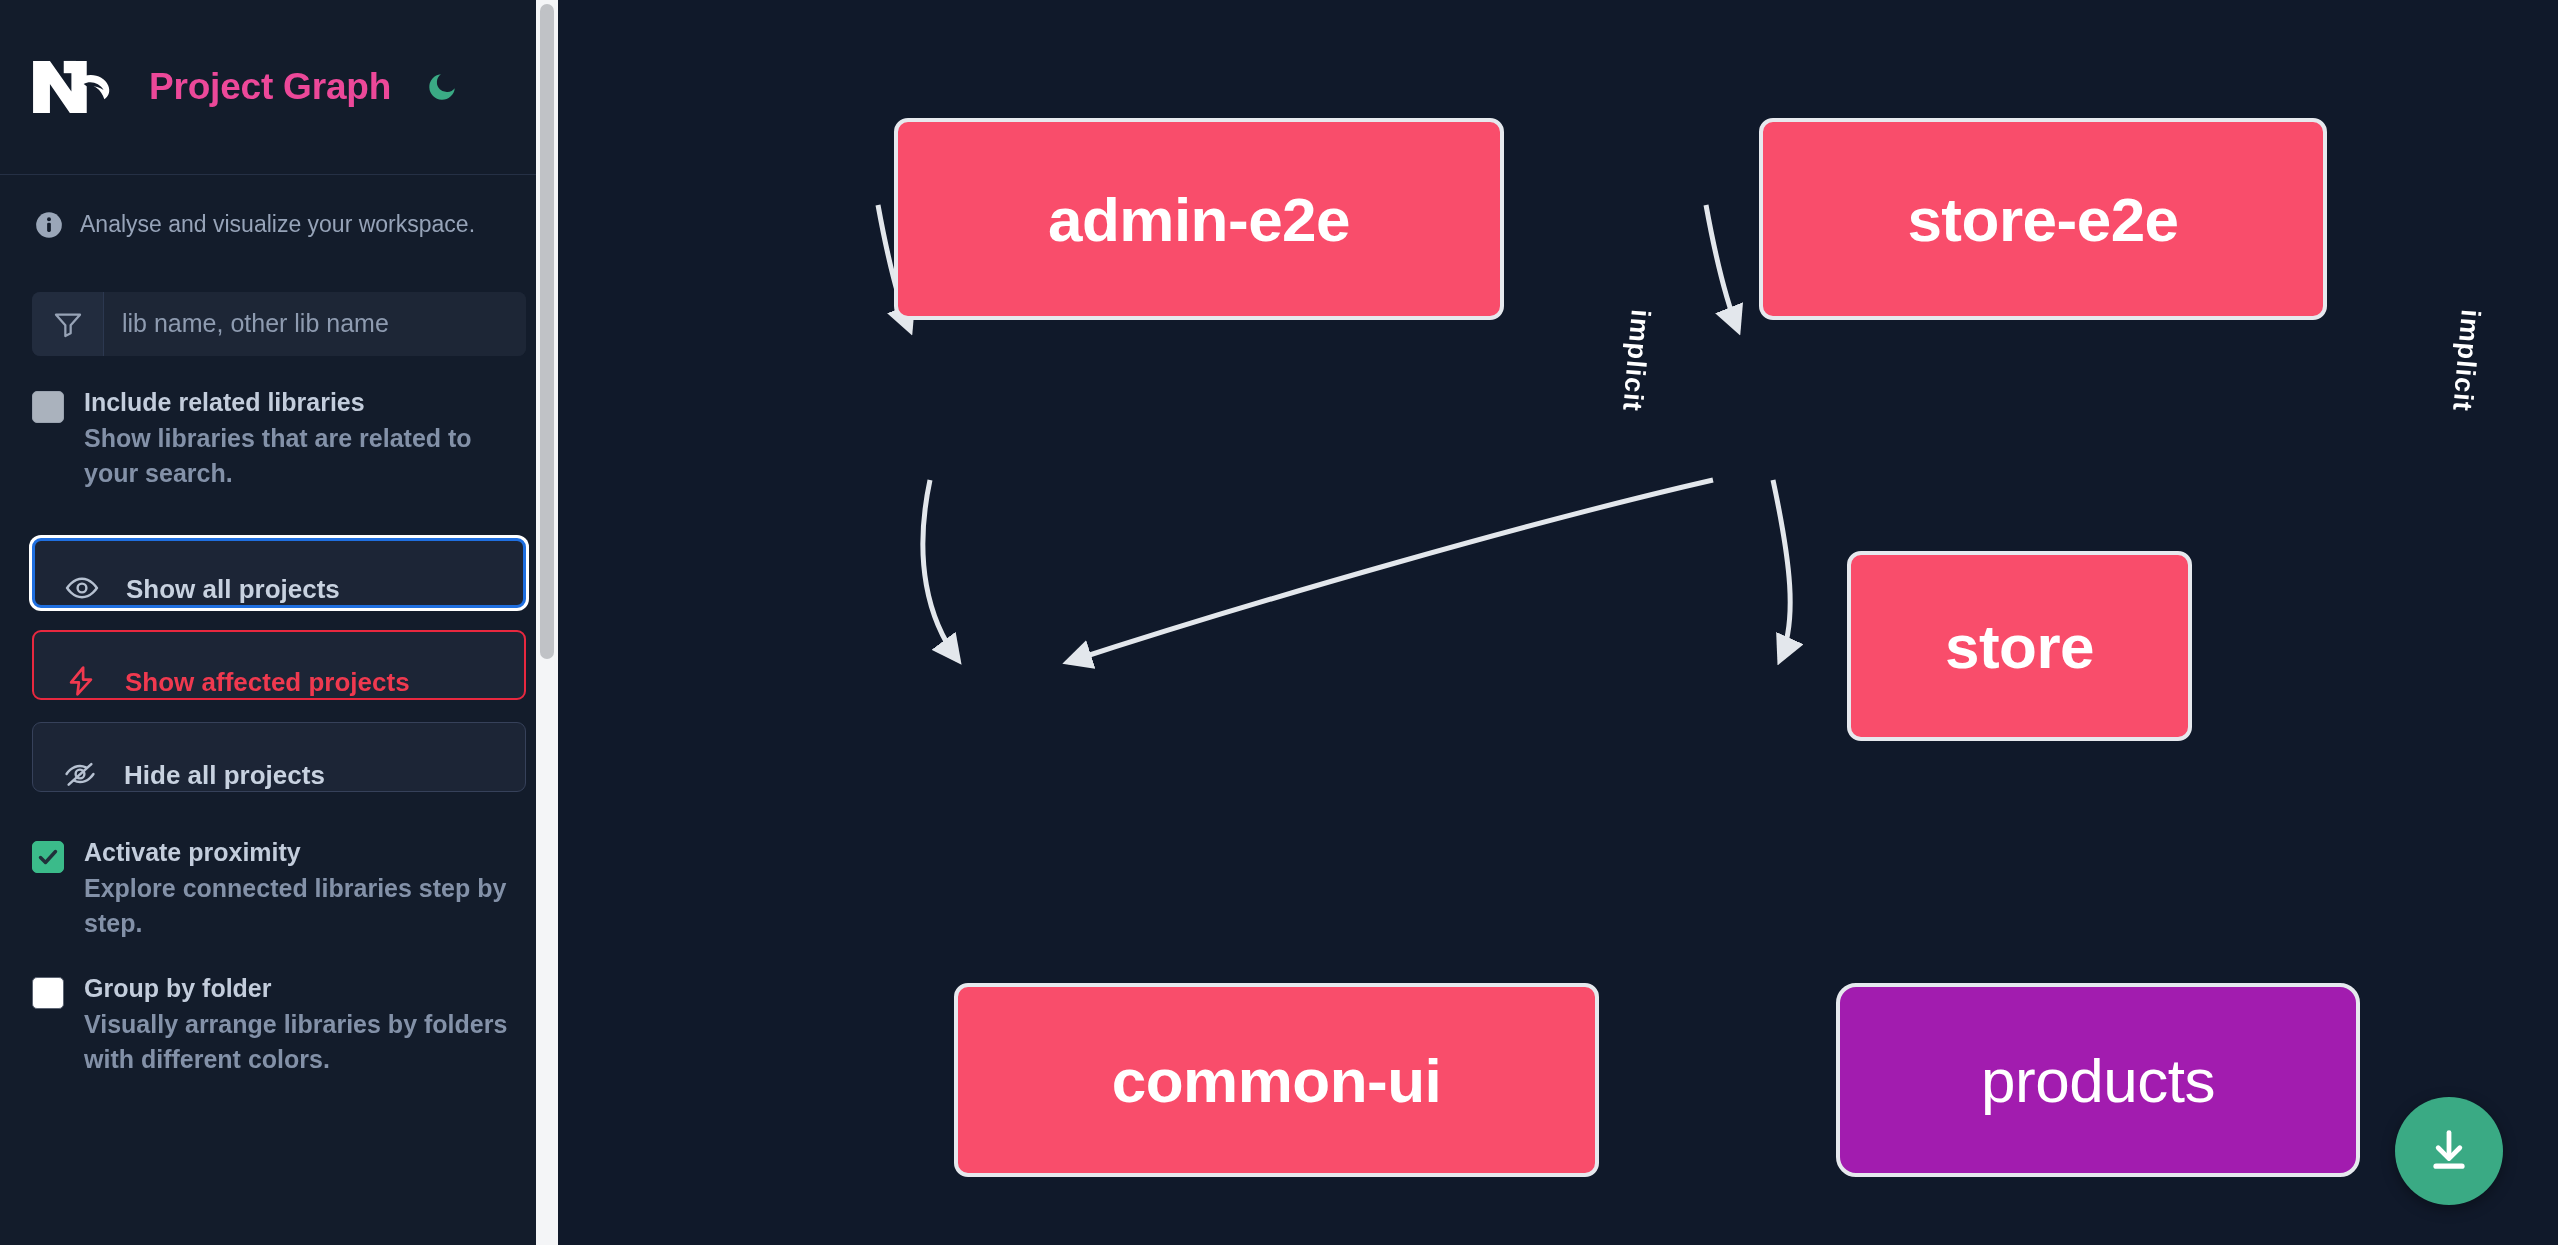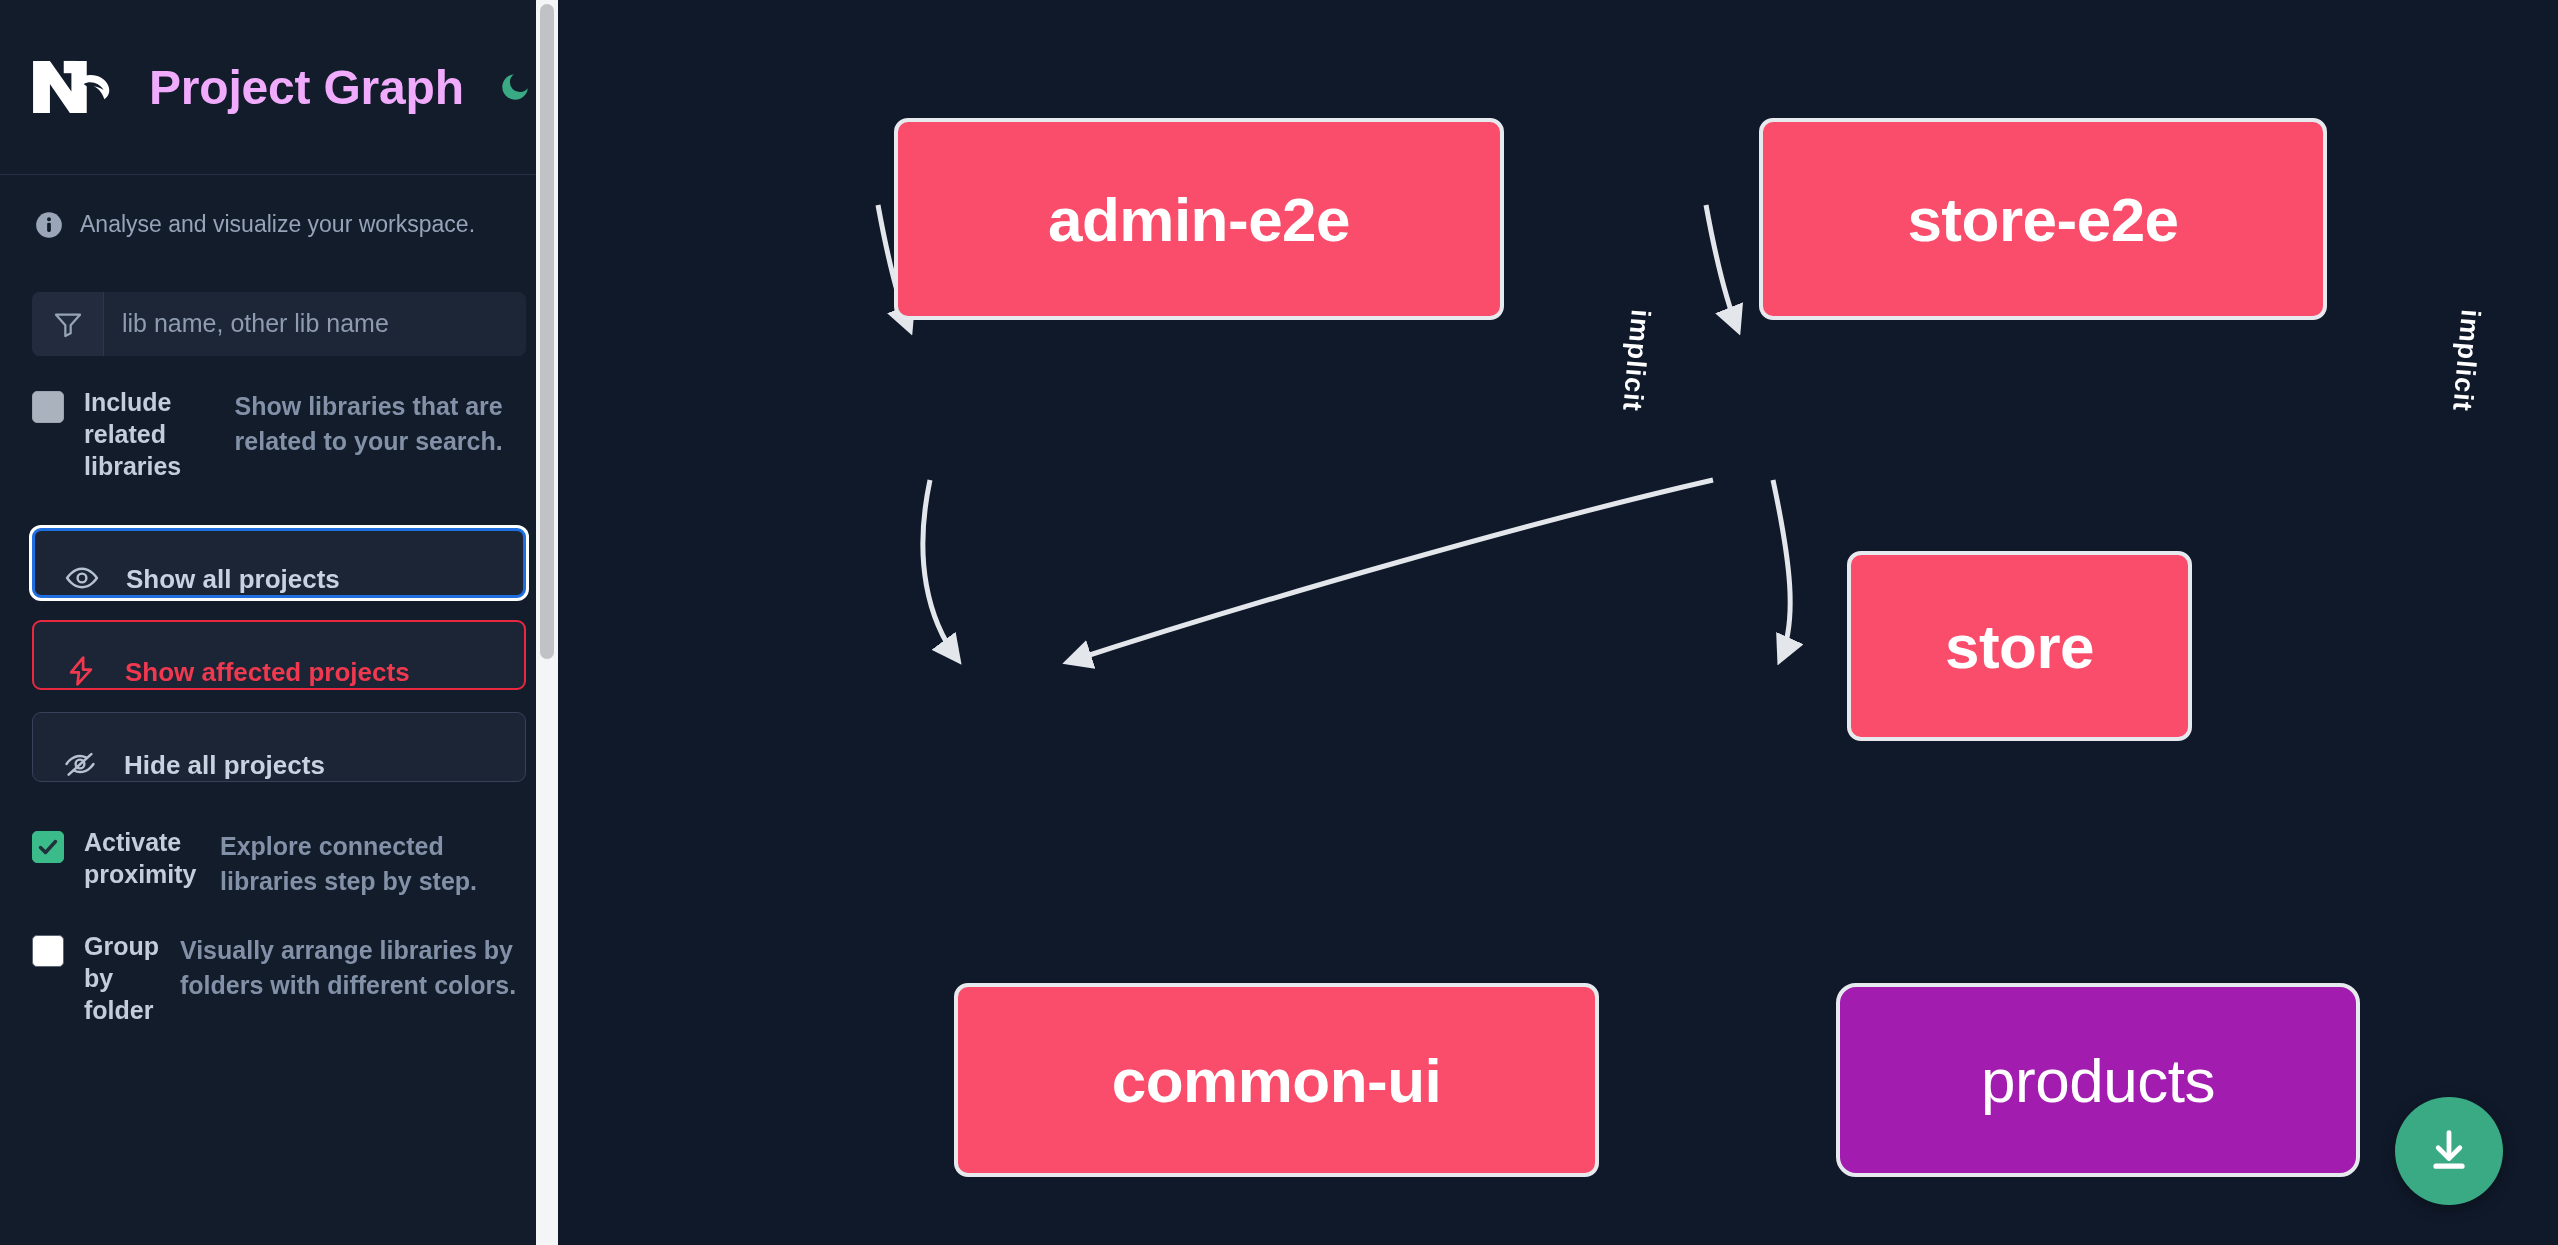--- a/index.html
+++ b/index.html
@@ -25,22 +25,22 @@
   }
   .sb-header {
     height: 175px;
     display: flex; align-items: center;
     padding-left: 30px;
     border-bottom: 1px solid #253045;
     gap: 0;
   }
   .nx-logo { width: 92px; height: 62px; flex: 0 0 92px; }
   .app-title {
-    color: #f0abfc;
-    font-size: 48px;
+    color: #ec4899;
+    font-size: 37px;
     font-weight: 700;
     letter-spacing: -0.2px;
     margin-left: 27px;
     white-space: nowrap;
   }
   .theme-toggle {
     margin-left: 30px;
     width: 42px; height: 42px;
     display: flex; align-items: center; justify-content: center;
     cursor: pointer;
@@ -97,21 +97,21 @@
     width: 32px; height: 32px;
     margin-top: 5px;
     border-radius: 5px;
   }
   .cbox.disabled { background: #aab2bd; border: 1px solid #9aa3b0; }
   .cbox.empty { background: #ffffff; border: 1px solid #5d6574; }
   .cbox.checked {
     background: #3bbb8a; border: 1px solid #3bbb8a;
     display: flex; align-items: center; justify-content: center;
   }
-  .check-texts { display: flex; flex-direction: row; }
+  .check-texts { display: flex; flex-direction: column; }
   .check-label {
     color: #c3cddc;
     font-size: 25px;
     font-weight: 700;
     line-height: 1.28;
   }
   .check-desc {
     color: #8391a8;
     font-size: 25px;
     line-height: 1.42;

